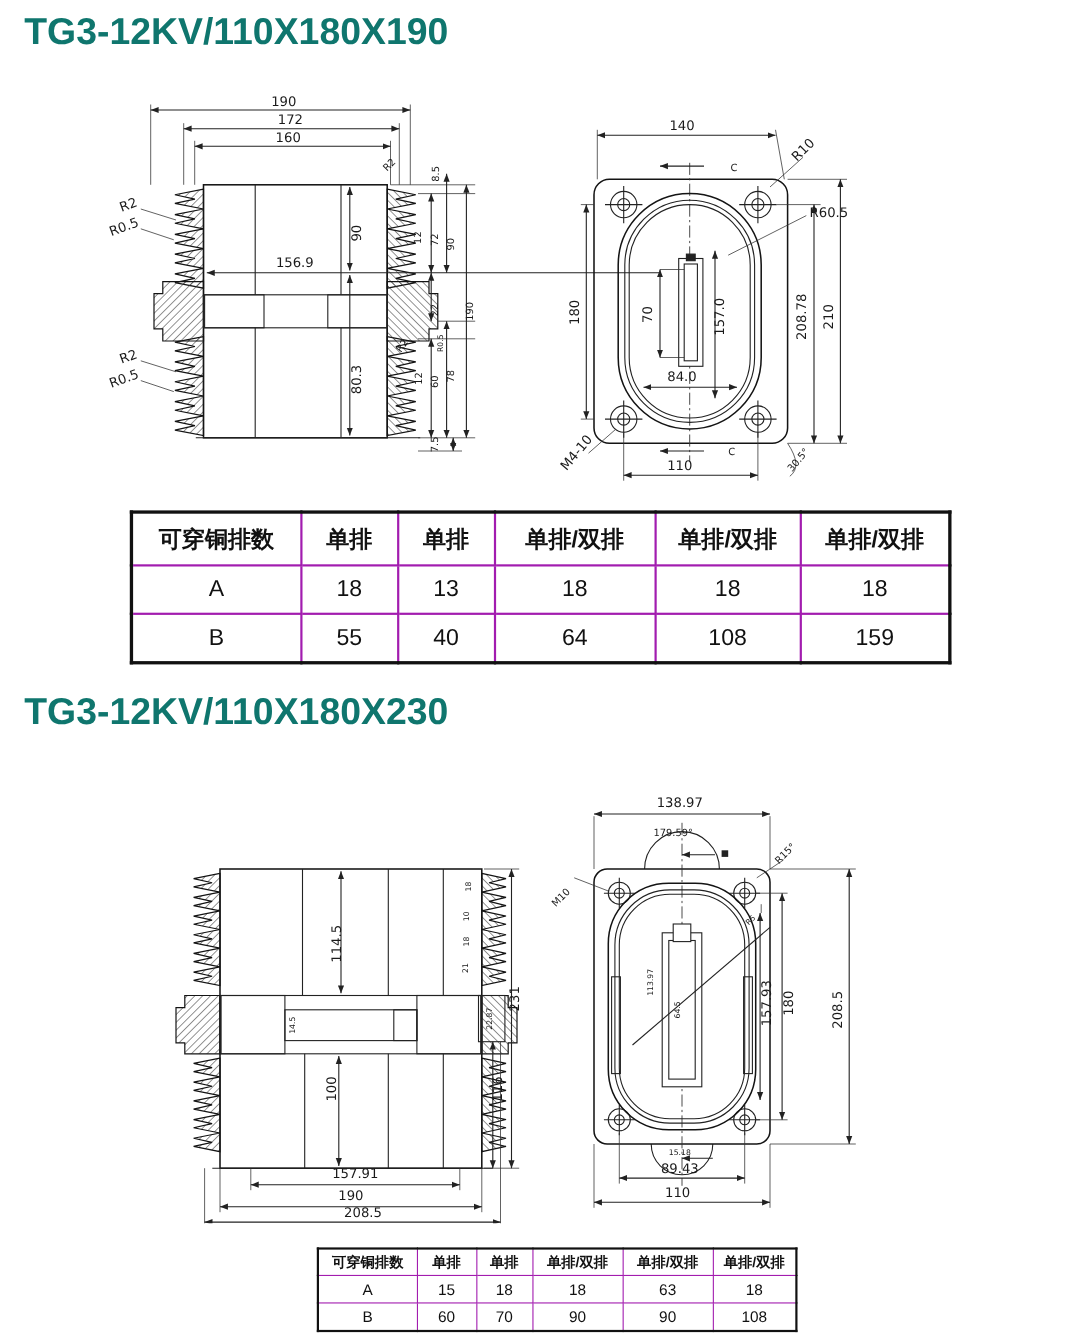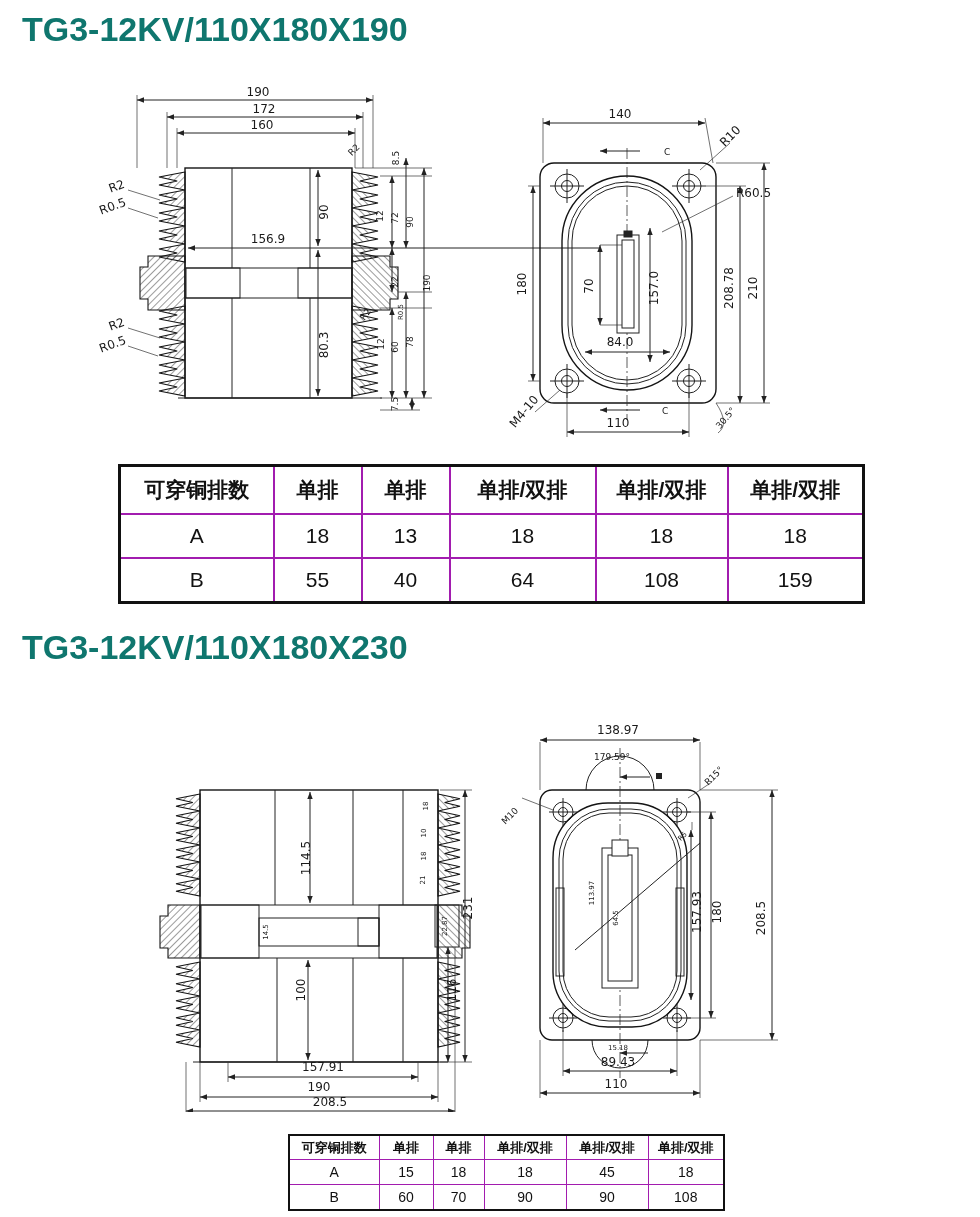--- a/index.html
+++ b/index.html
@@ -397,21 +397,21 @@
     <td>单排</td>
     <td>单排/双排</td>
     <td>单排/双排</td>
     <td>单排/双排</td>
   </tr>
   <tr>
     <td>A</td>
     <td>15</td>
     <td>18</td>
     <td>18</td>
-    <td>45</td>
+    <td>63</td>
     <td>18</td>
   </tr>
   <tr>
     <td>B</td>
     <td>60</td>
     <td>70</td>
     <td>90</td>
     <td>90</td>
     <td>108</td>
   </tr>

